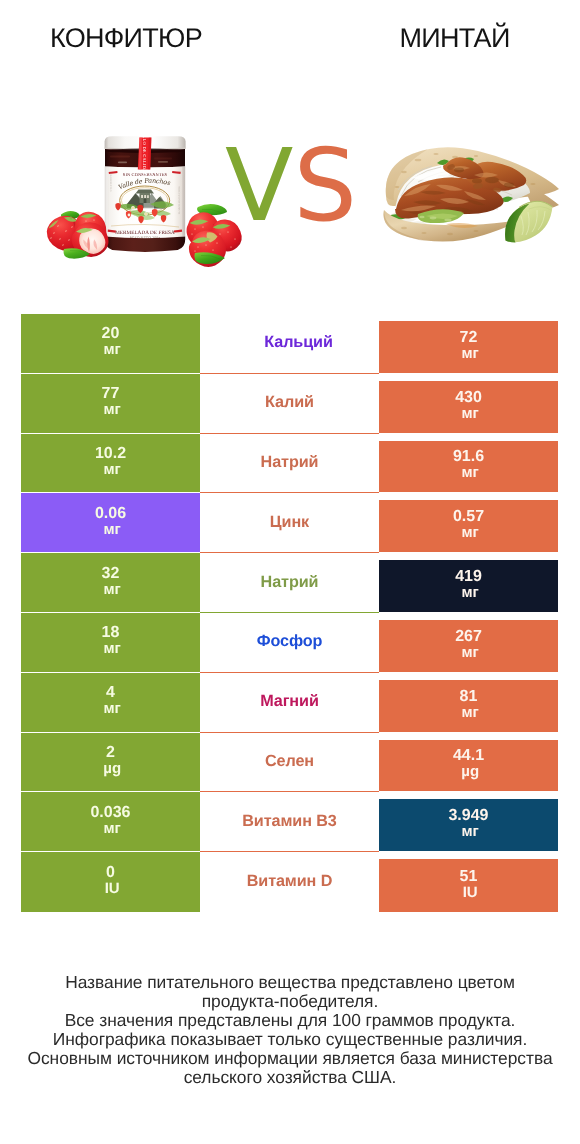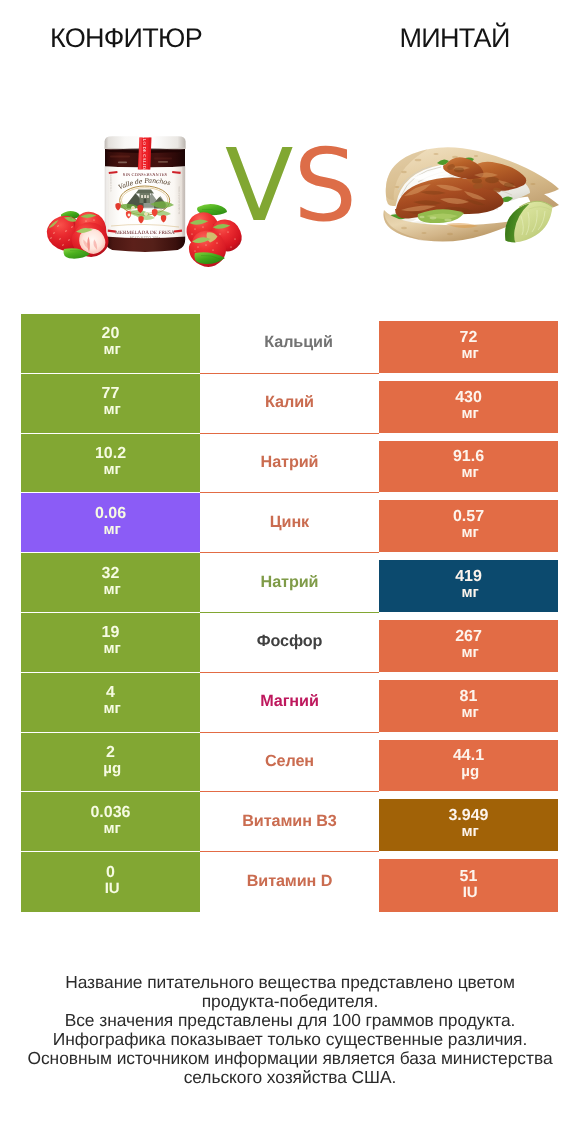--- a/index.html
+++ b/index.html
@@ -477,21 +477,21 @@
 
     <div class="vs"><span class="v">V</span><span class="s">S</span></div>
   </div>
 
   <div class="tbl" id="tbl">
       <div class="row">
         <div class="cell cleft" style="background: rgb(130, 167, 51); border-bottom: 1px solid rgb(255, 255, 255);">
           <span>20</span>
           <span class="unit">мг</span>
         </div>
-        <div class="cell cmid" style="color: #737373; border-bottom: 1px solid rgb(226, 108, 69); padding-left: 18px;">
+        <div class="cell cmid" style="color: #6d28d9; border-bottom: 1px solid rgb(226, 108, 69); padding-left: 18px;">
           <span>Кальций</span>
         </div>
         <div class="cell cright" style="background: rgb(226, 108, 69); border-bottom: 1px solid rgb(255, 255, 255);">
           <span>72</span>
           <span class="unit">мг</span>
         </div>
       </div>
       <div class="row">
         <div class="cell cleft" style="background: rgb(130, 167, 51); border-bottom: 1px solid rgb(255, 255, 255);">
           <span>77</span>
@@ -532,31 +532,31 @@
         </div>
       </div>
       <div class="row">
         <div class="cell cleft" style="background: rgb(130, 167, 51); border-bottom: 1px solid rgb(255, 255, 255);">
           <span>32</span>
           <span class="unit">мг</span>
         </div>
         <div class="cell cmid" style="color: rgb(127, 155, 72); border-bottom: 1px solid rgb(130, 167, 51);">
           <span>Натрий</span>
         </div>
-        <div class="cell cright" style="background: #0c4a6e; border-bottom: 1px solid rgb(255, 255, 255);">
+        <div class="cell cright" style="background: #0f172a; border-bottom: 1px solid rgb(255, 255, 255);">
           <span>419</span>
           <span class="unit">мг</span>
         </div>
       </div>
       <div class="row">
         <div class="cell cleft" style="background: rgb(130, 167, 51); border-bottom: 1px solid rgb(255, 255, 255);">
-          <span>19</span>
-          <span class="unit">мг</span>
-        </div>
-        <div class="cell cmid" style="color: #404040; border-bottom: 1px solid rgb(226, 108, 69);">
+          <span>18</span>
+          <span class="unit">мг</span>
+        </div>
+        <div class="cell cmid" style="color: #1d4ed8; border-bottom: 1px solid rgb(226, 108, 69);">
           <span>Фосфор</span>
         </div>
         <div class="cell cright" style="background: rgb(226, 108, 69); border-bottom: 1px solid rgb(255, 255, 255);">
           <span>267</span>
           <span class="unit">мг</span>
         </div>
       </div>
       <div class="row">
         <div class="cell cleft" style="background: rgb(130, 167, 51); border-bottom: 1px solid rgb(255, 255, 255);">
           <span>4</span>
@@ -584,21 +584,21 @@
         </div>
       </div>
       <div class="row">
         <div class="cell cleft" style="background: rgb(130, 167, 51); border-bottom: 1px solid rgb(255, 255, 255);">
           <span>0.036</span>
           <span class="unit">мг</span>
         </div>
         <div class="cell cmid" style="color: rgb(202, 108, 80); border-bottom: 1px solid rgb(226, 108, 69);">
           <span>Витамин B3</span>
         </div>
-        <div class="cell cright" style="background: #a16207; border-bottom: 1px solid rgb(255, 255, 255);">
+        <div class="cell cright" style="background: #0c4a6e; border-bottom: 1px solid rgb(255, 255, 255);">
           <span>3.949</span>
           <span class="unit">мг</span>
         </div>
       </div>
       <div class="row">
         <div class="cell cleft" style="background: rgb(130, 167, 51); border-bottom: none;">
           <span>0</span>
           <span class="unit">IU</span>
         </div>
         <div class="cell cmid" style="color: rgb(202, 108, 80); border-bottom: none;">

